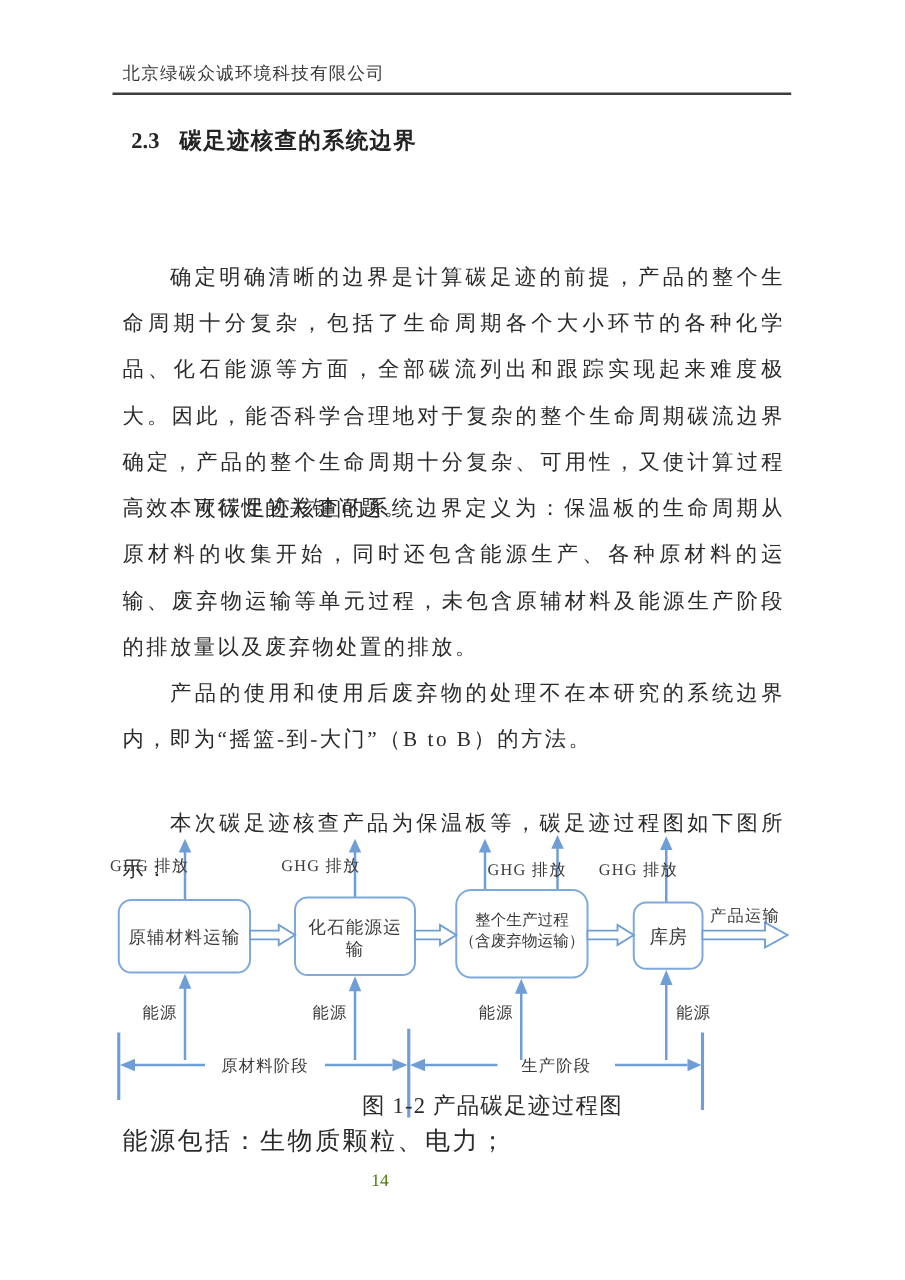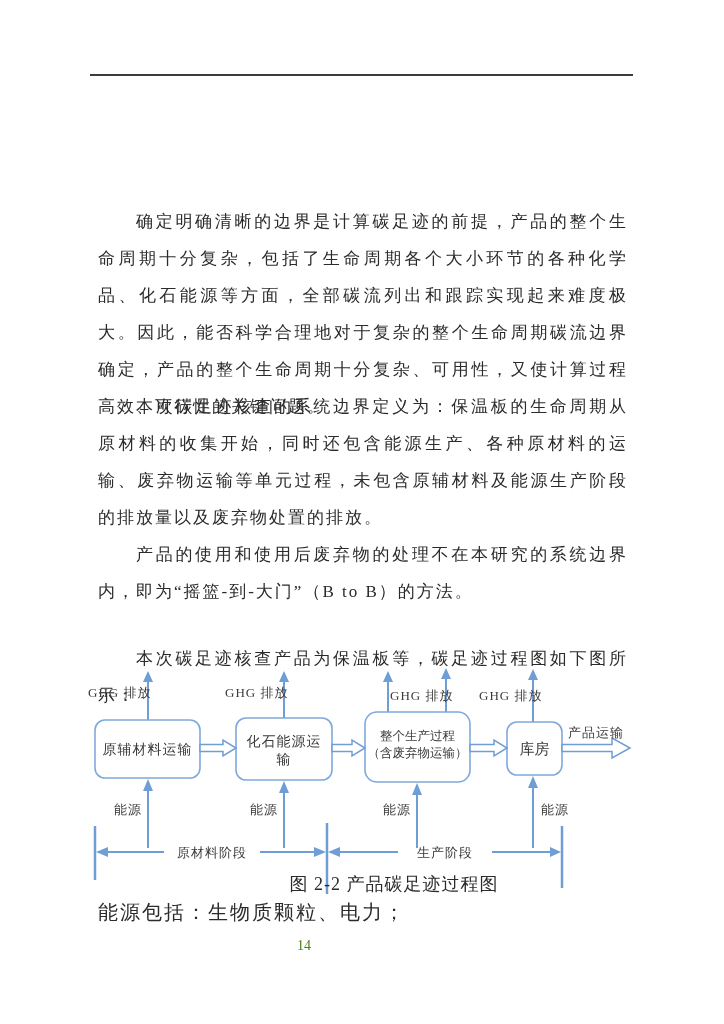--- a/index.html
+++ b/index.html
@@ -54,22 +54,26 @@
   .dg-conn{fill:#ffffff;stroke:var(--line);stroke-width:1.5;}
   .dg-bar{stroke:var(--line);stroke-width:2.5;}
   .dg-small{font-size:13px;letter-spacing:1px;}
   .dg-node{font-size:14px;letter-spacing:1px;}
 </style>
 </head>
 <body>
 
 <div class="page">
 
+  <div class="hdr-left">北京绿碳众诚环境科技有限公司</div>
   <div class="hdr-rule"></div>
 
+  <div class="h2" id="h23">
+    <span class="num">2.3</span><span>碳足迹核查的系统边界</span>
+  </div>
 
   <div class="para" id="p2">确定明确清晰的边界是计算碳足迹的前提，产品的整个生命周期十分复杂，包括了生命周期各个大小环节的各种化学品、化石能源等方面，全部碳流列出和跟踪实现起来难度极大。因此，能否科学合理地对于复杂的整个生命周期碳流边界确定，产品的整个生命周期十分复杂、可用性，又使计算过程高效、可行性的关键问题。</div>
   <div class="para" id="p3">本次碳足迹核查的系统边界定义为：保温板的生命周期从原材料的收集开始，同时还包含能源生产、各种原材料的运输、废弃物运输等单元过程，未包含原辅材料及能源生产阶段的排放量以及废弃物处置的排放。</div>
   <div class="para" id="p4">产品的使用和使用后废弃物的处理不在本研究的系统边界内，即为“摇篮-到-大门”（B to B）的方法。</div>
 
 
   <div class="para" id="p5">本次碳足迹核查产品为保温板等，碳足迹过程图如下图所示：</div>
 
   <svg class="diagram" width="664" height="230" viewBox="0 0 664 230">
 
@@ -144,19 +148,19 @@
 
     <g>
       <polygon class="dg-head" points="280,181 280,191 268,186"></polygon>
       <line class="dg-line" x1="280" y1="186" x2="338" y2="186"></line>
       <line class="dg-line" x1="432" y1="186" x2="490" y2="186"></line>
       <polygon class="dg-head" points="490,181 490,191 501,186"></polygon>
       <text class="dg-small" x="385" y="191" text-anchor="middle">生产阶段</text>
     </g>
   </svg>
 
-  <div class="fig-caption">图 2-2 产品碳足迹过程图</div>
+  <div class="fig-caption">图 1-2 产品碳足迹过程图</div>
 
   <div class="energy-note">能源包括：生物质颗粒、电力；</div>
 
   <div class="page-num">14</div>
 
 </div>
 
 </body></html>

